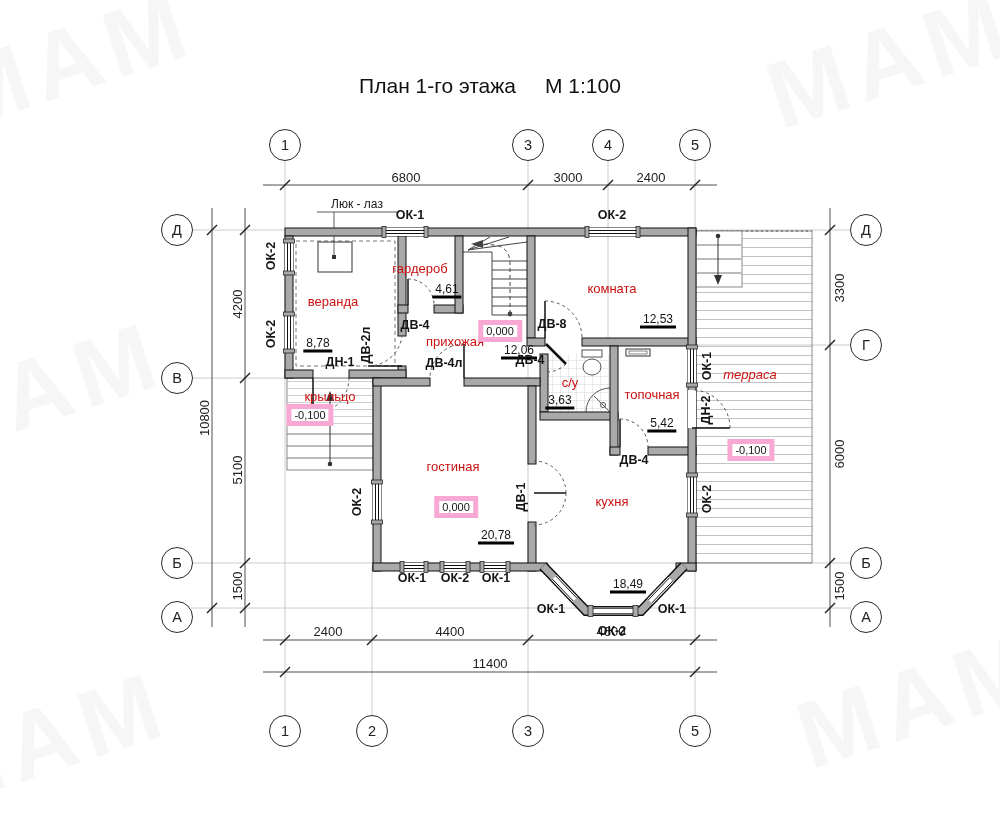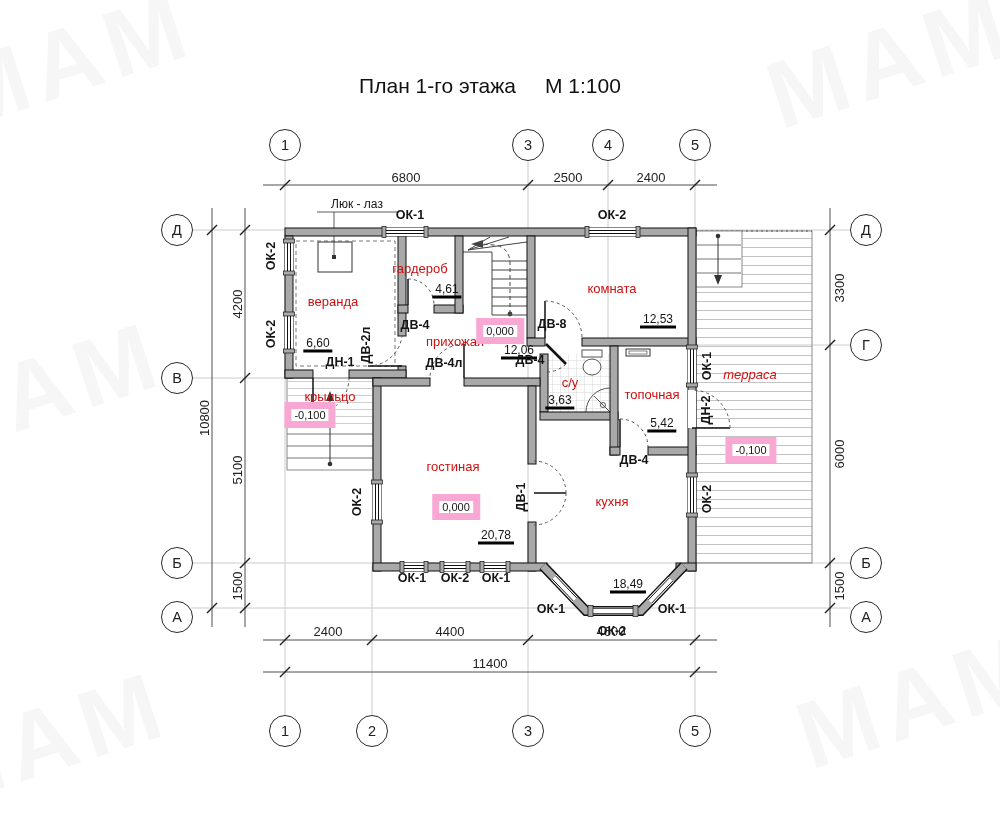--- a/index.html
+++ b/index.html
@@ -5,21 +5,21 @@
   html,body{margin:0;padding:0;background:#fff;}
   #sheet{position:relative;width:1000px;height:813px;background:#ffffff;overflow:hidden;
          font-family:"Liberation Sans",sans-serif;color:#151515;}
   svg{position:absolute;left:0;top:0;}
   .lbl{position:absolute;transform:translate(-50%,-50%);white-space:nowrap;font-size:13px;color:#151515;z-index:5;}
   .rot{transform:translate(-50%,-50%) rotate(-90deg);}
   .room{color:#cc1111;font-size:13px;}
   .area{font-size:12px;border-bottom:3px solid #000000;padding:0 3px 0 3px;background:transparent;}
   .op{font-weight:600;font-size:12.5px;}
   .dim{font-size:13px;color:#222;}
-  .elev{font-size:11px;border:7px solid #f9a8d4;padding:0 3px;background:#fff;}
+  .elev{font-size:11px;border:5px solid #f9a8d4;padding:0 3px;background:#fff;}
   .small{font-size:12px;}
   .bubble{position:absolute;width:30px;height:30px;margin:-16px 0 0 -16px;border:1.3px solid #2a2a2a;
           border-radius:50%;background:#fff;display:flex;align-items:center;justify-content:center;
           font-size:14.5px;color:#222;z-index:6;}
   .title{position:absolute;left:490px;top:86px;transform:translate(-50%,-50%);font-size:21px;
          color:#111;display:flex;gap:29px;z-index:5;}
   .wm{position:absolute;font-size:95px;font-weight:bold;letter-spacing:8px;
       color:rgba(70,70,70,0.05);transform:translate(-50%,-50%) rotate(-18deg);z-index:1;}
 </style>
 </head>
@@ -340,39 +340,39 @@
       <span>Г</span>
     </div>
   <div class="bubble" style="left:866px;top:563px;">
       <span>Б</span>
     </div>
   <div class="bubble" style="left:866px;top:617px;">
       <span>А</span>
     </div>
 
   <span class="lbl dim" style="left:406px;top:177px;">6800</span>
-  <span class="lbl dim" style="left:568px;top:177px;">2500</span>
+  <span class="lbl dim" style="left:568px;top:177px;">3000</span>
   <span class="lbl dim" style="left:651px;top:177px;">2400</span>
 
   <span class="lbl dim" style="left:328px;top:631px;">2400</span>
   <span class="lbl dim" style="left:450px;top:631px;">4400</span>
   <span class="lbl dim" style="left:611px;top:631px;">4600</span>
   <span class="lbl dim" style="left:490px;top:663px;">11400</span>
 
   <span class="lbl dim rot" style="left:237px;top:304px;">4200</span>
   <span class="lbl dim rot" style="left:237px;top:470px;">5100</span>
   <span class="lbl dim rot" style="left:237px;top:586px;">1500</span>
   <span class="lbl dim rot" style="left:204px;top:418px;">10800</span>
 
   <span class="lbl dim rot" style="left:839px;top:288px;">3300</span>
   <span class="lbl dim rot" style="left:839px;top:454px;">6000</span>
   <span class="lbl dim rot" style="left:839px;top:586px;">1500</span>
 
   <span class="lbl room" style="left:333px;top:301px;">веранда</span>
-  <span class="lbl area" style="left:318px;top:344px;">6,60</span>
+  <span class="lbl area" style="left:318px;top:344px;">8,78</span>
 
   <span class="lbl room" style="left:420px;top:268px;">гардероб</span>
   <span class="lbl area" style="left:447px;top:290px;">4,61</span>
 
   <span class="lbl room" style="left:612px;top:288px;">комната</span>
   <span class="lbl area" style="left:658px;top:320px;">12,53</span>
 
   <span class="lbl room" style="left:455px;top:341px;">прихожая</span>
   <span class="lbl area" style="left:519px;top:351px;">12,06</span>
 

